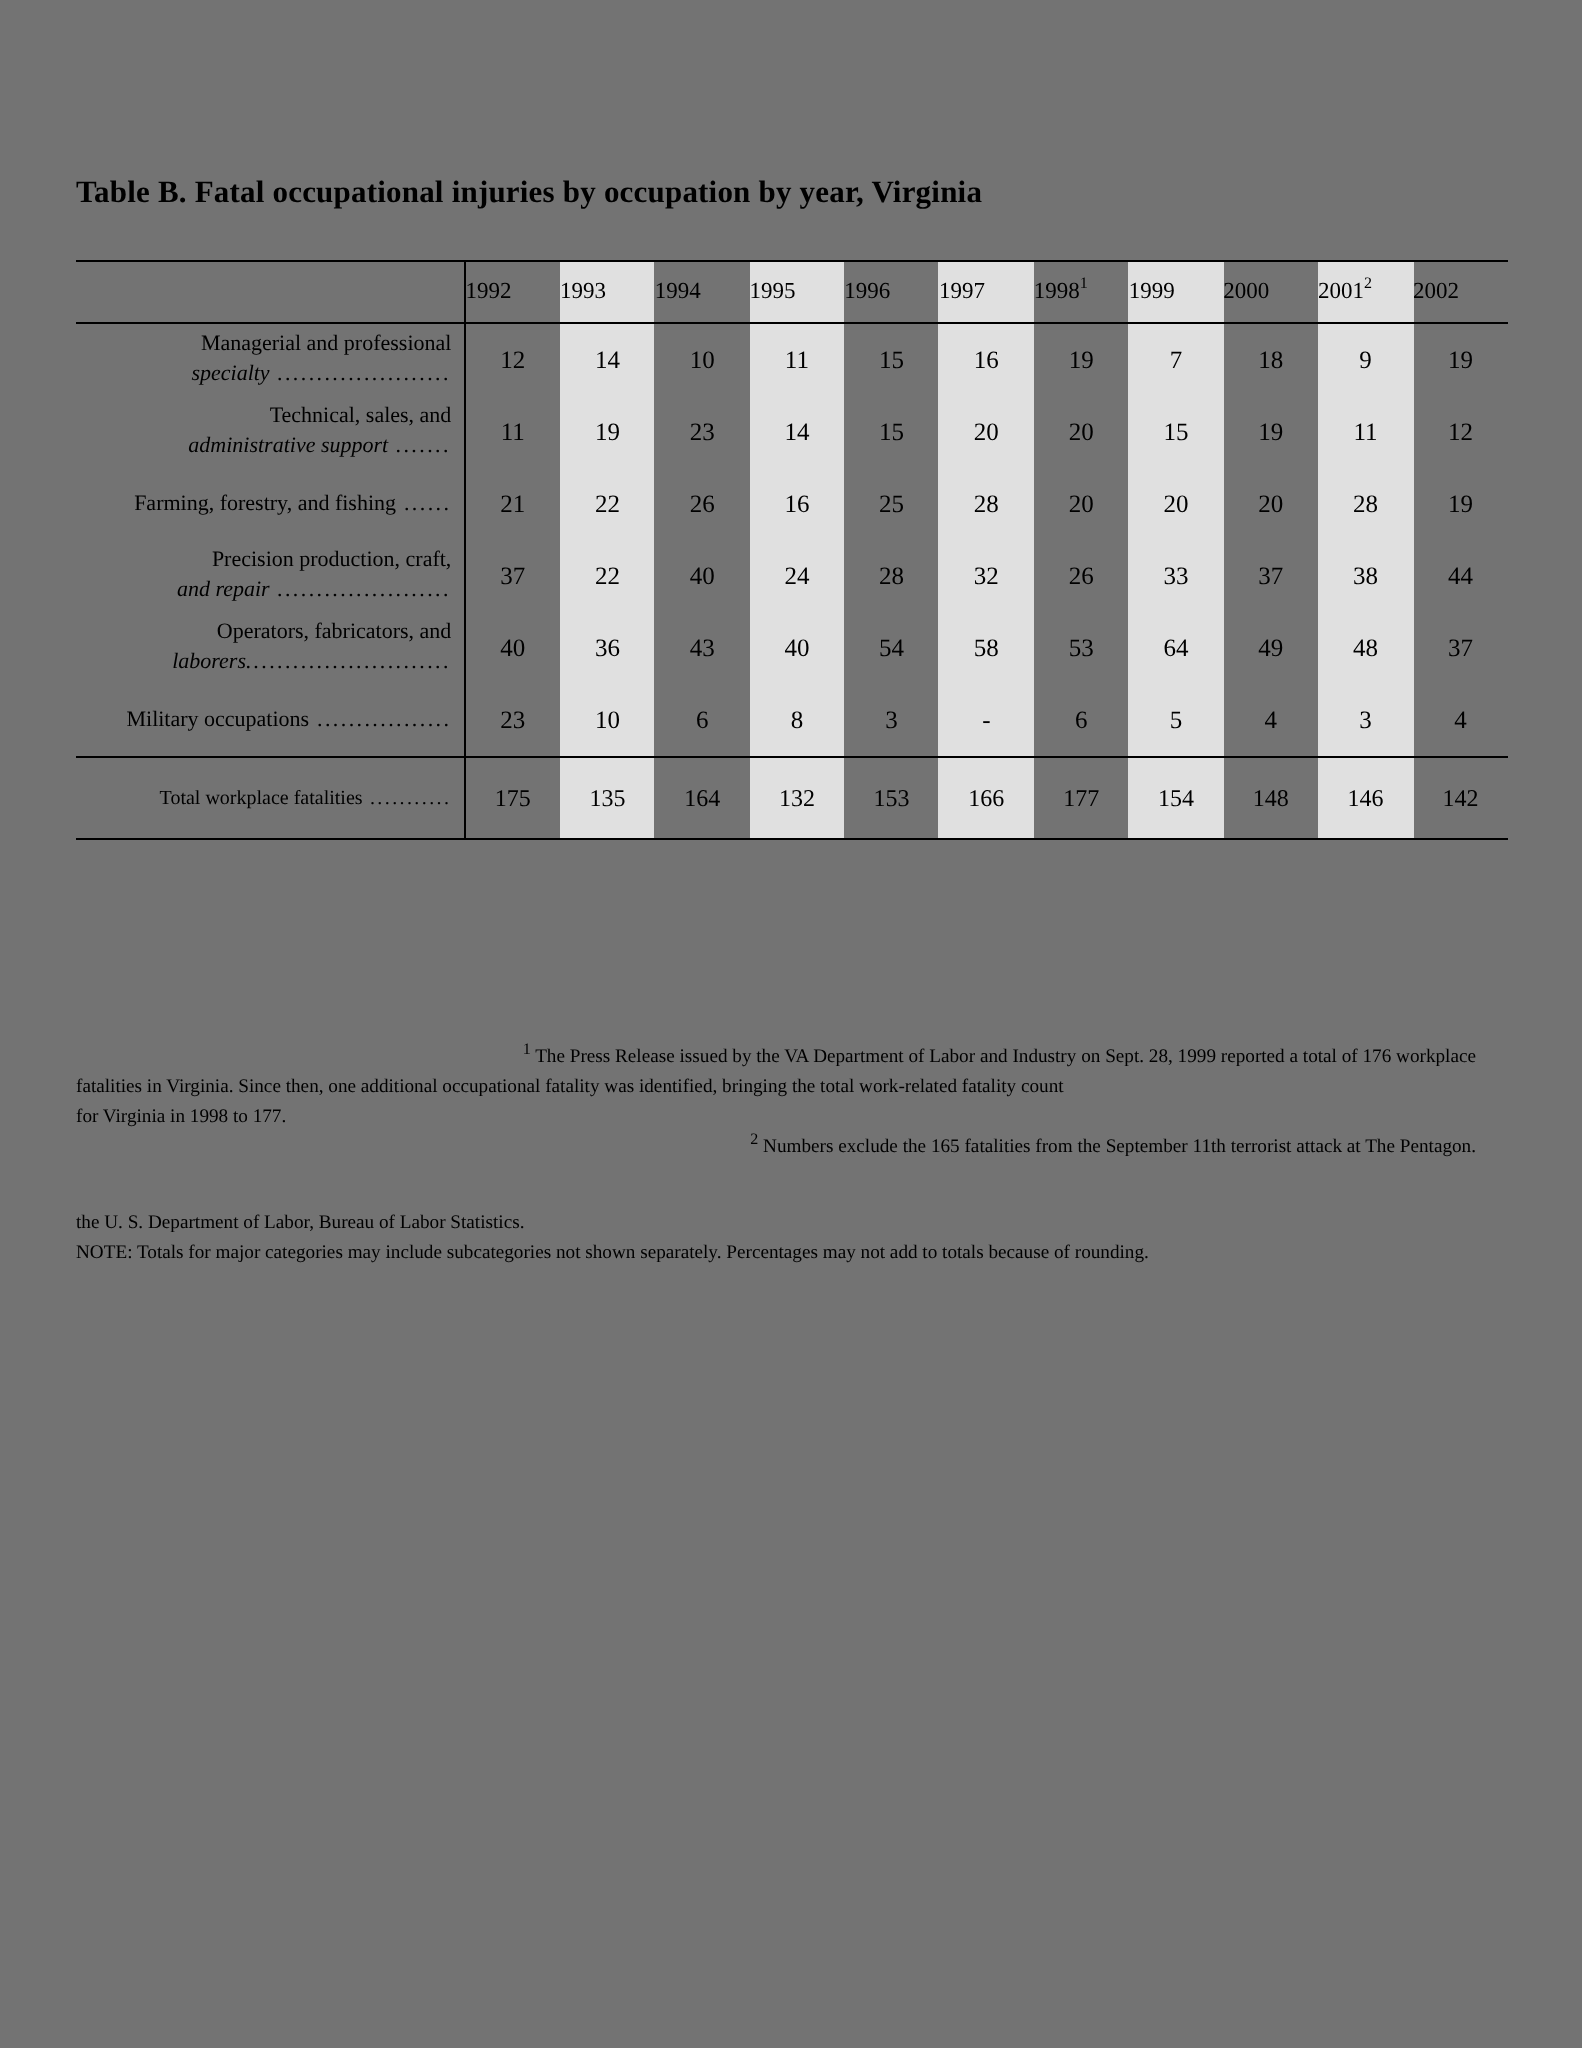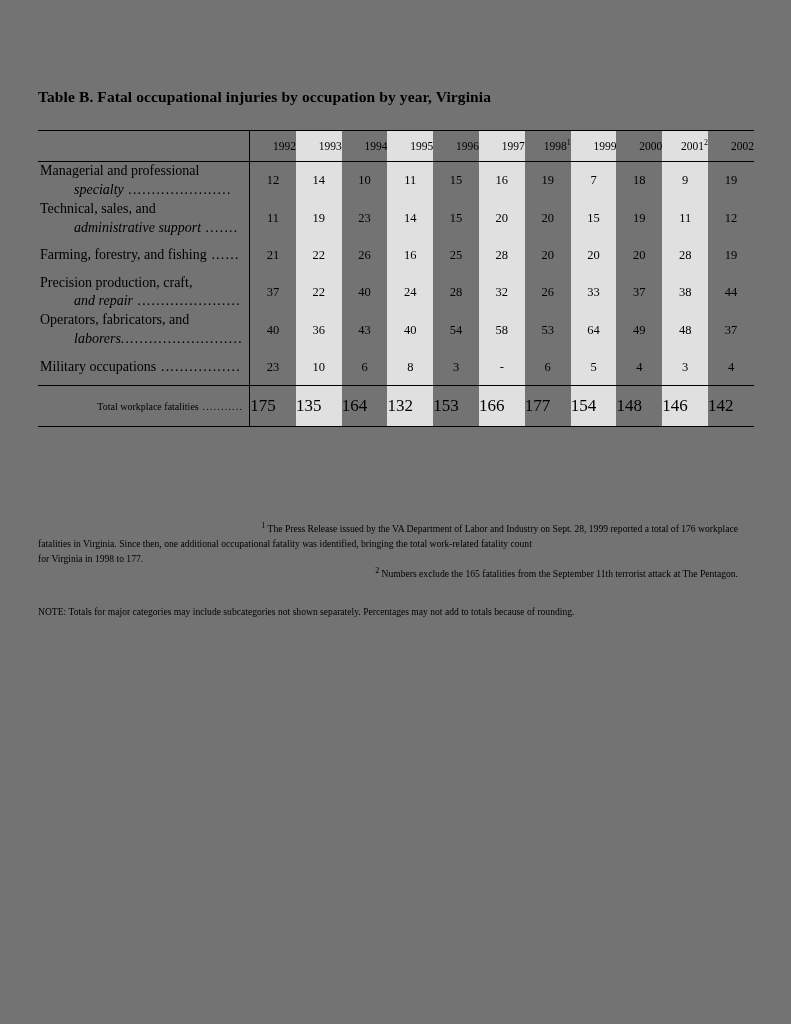--- a/index.html
+++ b/index.html
@@ -42,21 +42,21 @@
   }
   table.data td, table.data th {
     padding: 0;
     margin: 0;
     vertical-align: middle;
     font-weight: normal;
   }
   
   .hdr-row td {
     height: 30px;
-    text-align: right;
+    text-align: left;
     font-size: 11.5px;
     border-top: 1.6px solid #000;
     border-bottom: 1.2px solid #000;
     position: relative;
   }
   .hdr-row td.label-col {
     border-top: 1.6px solid #000;
     border-bottom: 1.2px solid #000;
   }
   .label-col {
@@ -71,44 +71,44 @@
   }
   .shade {
     background: #e0e0e0;
   }
   .row-body td {
     height: 36px;
     text-align: center;
     font-size: 12.5px;
   }
   .row-body td.label-col {
-    text-align: left;
-    font-size: 14px;
+    text-align: right;
+    font-size: 11px;
     line-height: 1.35;
     padding-left: 2px !important;
   }
   .dots {
     letter-spacing: 1.2px;
   }
   .indent {
     display: block;
     padding-left: 34px;
     font-style: italic;
   }
   .sep-row td {
     height: 0;
     border-bottom: 1.1px solid #000;
     padding: 0;
     line-height: 0;
     font-size: 0;
   }
   .total-row td {
     height: 40px;
-    text-align: left;
-    font-size: 17px;
+    text-align: center;
+    font-size: 12px;
   }
   .total-row td.label-col {
     text-align: right;
     font-size: 10px;
     padding-left: 2px !important;
   }
   .bottom-rule td {
     height: 0;
     border-top: 1.6px solid #000;
     padding: 0;
@@ -333,16 +333,17 @@
     </div>
     <div class="fn-line">fatalities in Virginia.  Since then, one additional occupational fatality was identified, bringing the total work-related fatality count</div>
     <div class="fn-line">for Virginia in 1998 to 177.</div>
     <div class="fn-line fn-indent">
       <span class="sup">2</span>
       <span>Numbers exclude the 165 fatalities from the September 11th terrorist attack at The Pentagon.</span>
     </div>
   </div>
 
   <div class="notes">
+    <div>the U. S. Department of Labor, Bureau of Labor Statistics.</div>
     <div>NOTE:   Totals for major categories may include subcategories not shown separately.  Percentages may not add to totals because of rounding.</div>
   </div>
 
 </div>
 
 </body></html>

